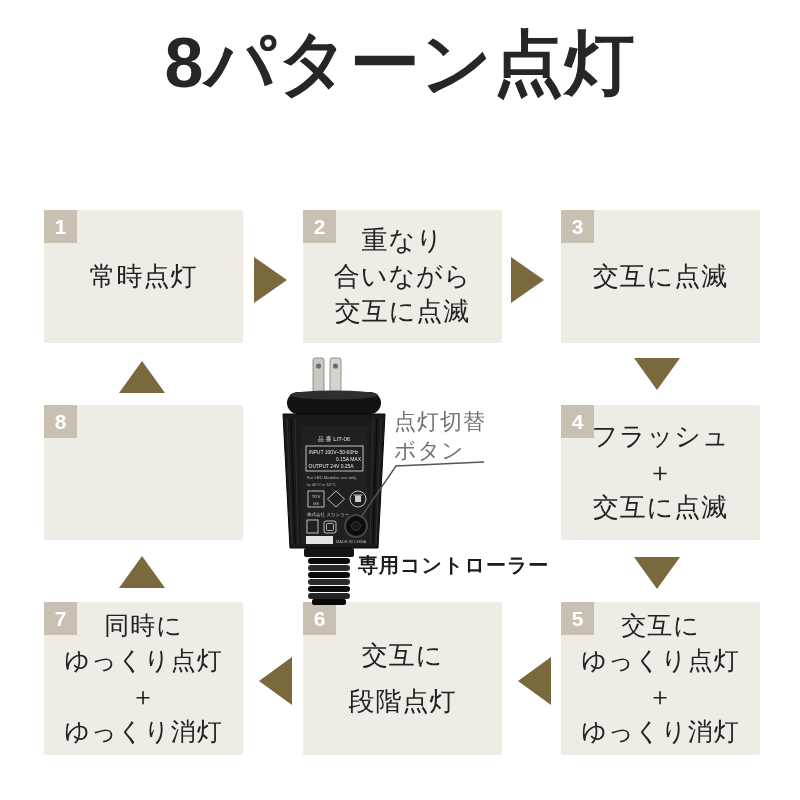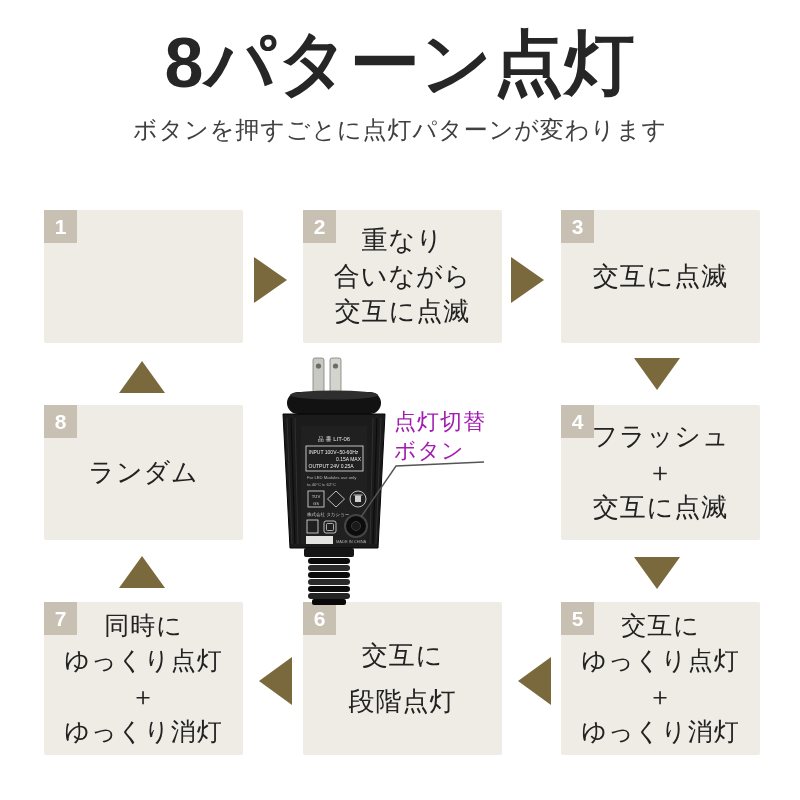--- a/index.html
+++ b/index.html
@@ -50,54 +50,53 @@
   .a23{left:511px;top:257px;}
   .a34{left:634px;top:358px;}
   .a45{left:634px;top:557px;}
   .a56{left:518px;top:657px;}
   .a67{left:259px;top:657px;}
   .a78{left:119px;top:556px;}
   .a81{left:119px;top:361px;}
   
   .device{position:absolute;left:278px;top:352px;width:120px;height:320px;}
   .callout{
-    position:absolute;left:394px;top:408px;font-size:22px;font-weight:500;color:#a21caf;
+    position:absolute;left:394px;top:408px;font-size:22px;font-weight:500;color:#737373;
     line-height:1.3;white-space:pre-line;letter-spacing:1px;
   }
   .leader{position:absolute;left:0;top:0;width:800px;height:800px;pointer-events:none;}
   .caption{
     position:absolute;left:358px;top:552px;font-size:20px;font-weight:700;color:#1c1c1c;letter-spacing:1px;
   }
 </style>
 </head>
 <body>
 
 <div class="stage">
 
   <div class="hdr">
     <h1 class="title">8パターン点灯</h1>
-    <p class="subtitle">ボタンを押すごとに点灯パターンが変わります</p>
   </div>
 
   <div class="step s1">
     <span class="badge">1</span>
+    <span class="lbl">常時点灯</span>
   </div>
   <div class="step s2">
     <span class="badge">2</span>
     <span class="lbl">重なり
 合いながら
 交互に点滅</span>
   </div>
   <div class="step s3">
     <span class="badge">3</span>
     <span class="lbl">交互に点滅</span>
   </div>
   <div class="step s8">
     <span class="badge">8</span>
-    <span class="lbl">ランダム</span>
   </div>
   <div class="step s4">
     <span class="badge">4</span>
     <span class="lbl">フラッシュ
 ＋
 交互に点滅</span>
   </div>
   <div class="step s7">
     <span class="badge">7</span>
     <span class="lbl">同時に
@@ -195,14 +194,15 @@
       </g>
     </svg>
   </div>
 
   <svg class="leader" xmlns="http://www.w3.org/2000/svg">
     <polyline points="484,462 396,466 361,517" fill="none" stroke="#555555" stroke-width="1.4"></polyline>
   </svg>
 
   <div class="callout">点灯切替
 ボタン</div>
+  <div class="caption">専用コントローラー</div>
 
 </div>
 
 </body></html>

